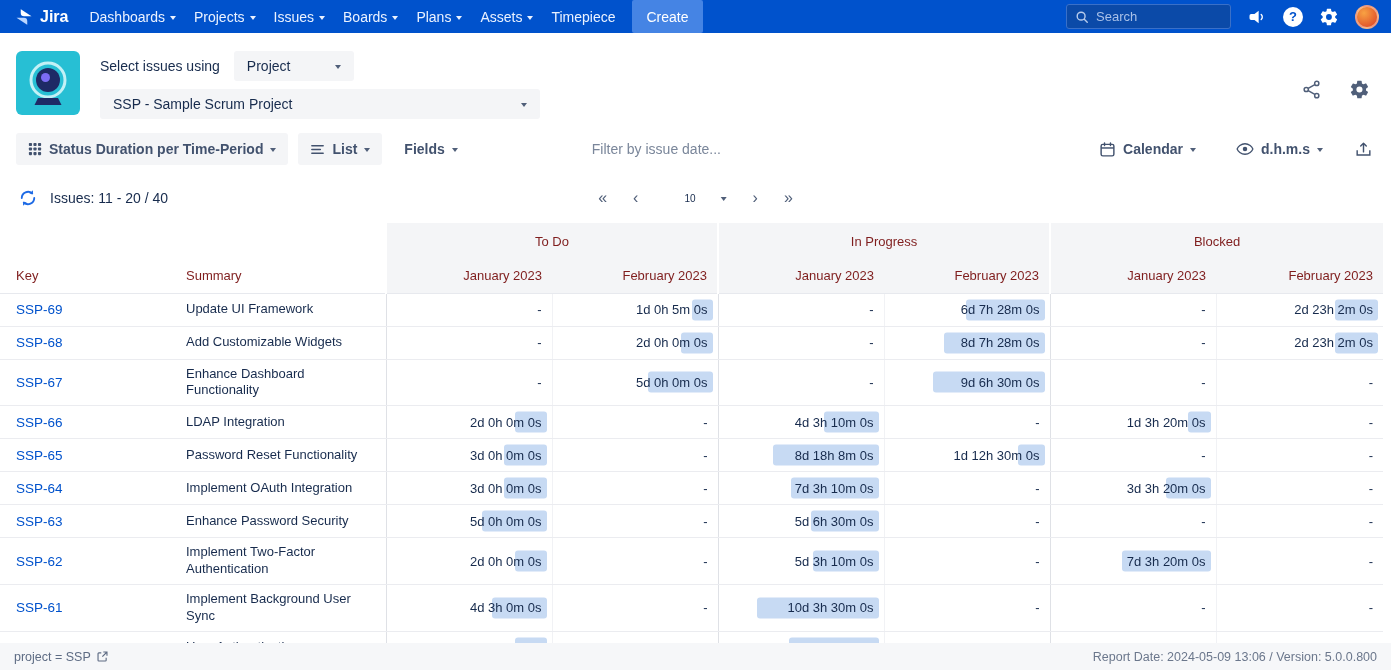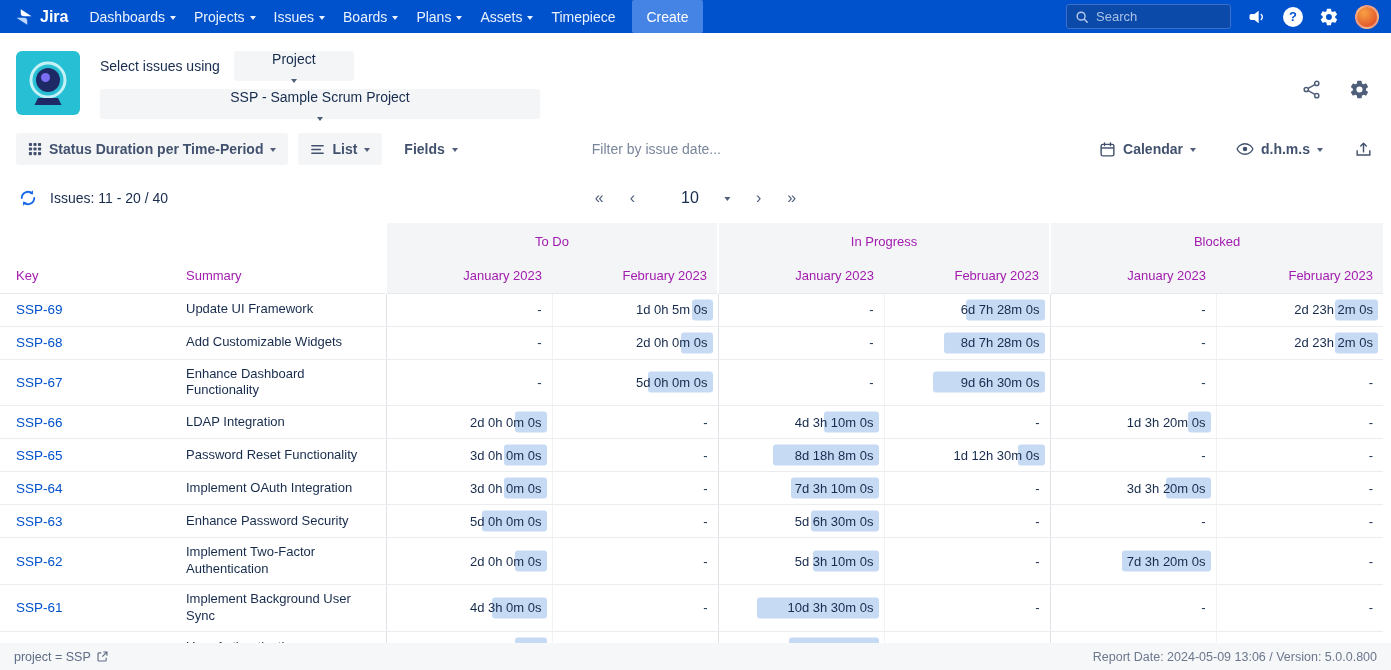--- a/index.html
+++ b/index.html
@@ -20,21 +20,21 @@
   .search-box input::placeholder { color:#A9C1E8; }
   .nav-icon { width:22px; height:22px; display:flex; align-items:center; justify-content:center; cursor:pointer; }
   .help-badge { width:20px; height:20px; border-radius:50%; background:#fff; color:#0052CC; font-weight:700; font-size:13px; display:flex; align-items:center; justify-content:center; cursor:pointer; }
   .avatar { width:24px; height:24px; border-radius:50%; background:radial-gradient(circle at 35% 30%, #F8A243, #E2562B 75%); border:2px solid rgba(255,255,255,.4); cursor:pointer; }
 
   
   .app-header { display:flex; align-items:flex-start; padding:18px 16px 8px; gap:20px; }
   .app-icon { width:64px; height:64px; border-radius:6px; flex:0 0 auto; }
   .sel-rows .row1 { display:flex; align-items:center; gap:14px; }
   .sel-label { font-size:14px; color:#172B4D; }
-  .sel-btn { display:inline-flex; align-items:center; justify-content:space-between; gap:10px; background:#F4F5F7; border:none; border-radius:3px; height:30px; padding:0 13px; font-size:14px; color:#172B4D;flex-direction:column; }
+  .sel-btn { display:inline-flex; align-items:center; justify-content:space-between; gap:10px; background:#F4F5F7; border:none; border-radius:3px; height:30px; padding:0 13px; font-size:14px; color:#172B4D; }
   .sel-btn .chev { color:#505F79; }
   .sel-btn.narrow { width:120px; }
   .sel-btn.wide { width:440px; margin-top:8px; text-align:left; }
   .hdr-icons { margin-left:auto; display:flex; align-items:center; gap:24px; margin-top:26px; padding-right:4px; }
   .icon-plain { background:none; border:none; width:24px; height:24px; display:flex; align-items:center; justify-content:center; }
 
   
   .toolbar { display:flex; align-items:center; gap:10px; padding:0 16px; height:36px; margin-top:4px; }
   .tb-btn { display:flex; align-items:center; gap:7px; height:32px; padding:0 12px; border:none; border-radius:3px; font-size:14px; font-weight:700; color:#42526E; background:transparent; white-space:nowrap; }
   .tb-btn .chev { color:#505F79; }
@@ -43,26 +43,26 @@
   .filter-input { border:none; outline:none; font-size:14px; color:#172B4D; width:210px; margin-left:112px; background:transparent; }
   .filter-input::placeholder { color:#7A869A; }
   .tb-right { margin-left:auto; display:flex; align-items:center; gap:16px; }
 
   
   .pag-row { display:flex; align-items:center; gap:10px; padding:0 16px; height:34px; margin-top:14px; position:relative; }
   .refresh-btn { background:none; border:none; width:24px; height:24px; display:flex; align-items:center; justify-content:center; }
   .issues-label { font-size:14px; color:#172B4D; }
   .pager { position:absolute; left:50%; transform:translateX(-50%); display:flex; align-items:center; gap:26px; font-size:16px; color:#505F79; }
   .pager .pg { cursor:pointer; background:none; border:none; color:#505F79; font-size:16px; }
-  .page-size { display:flex; align-items:center; gap:25px; font-size:16px; color:#172B4D; background:none; border:none;margin-left:20px; }
+  .page-size { display:flex; align-items:center; gap:25px; font-size:10px; color:#172B4D; background:none; border:none;margin-left:20px; }
   .page-size .chev { color:#505F79; }
 
   
   .report-table { width:1383px; border-collapse:collapse; table-layout:fixed; font-size:13px; margin-top:8px; }
-  .report-table th { font-weight:400; color:#a21caf; font-size:13px; }
+  .report-table th { font-weight:400; color:#7f1d1d; font-size:13px; }
   .group-row .group { background:#F4F5F7; text-align:center; height:36px; border-left:2px solid #fff; }
   .cols-row th { height:34px; }
   .cols-row .txt-h { text-align:left; padding-left:16px; background:#fff; border-bottom:1px solid #E7E9EE; cursor:pointer; }
   .cols-row .period { background:#F4F5F7; text-align:right; padding-right:10px; border-bottom:1px solid #E7E9EE; }
   .cols-row .period.gstart { border-left:2px solid #fff; }
   tbody td { border-bottom:1px solid #EBECF0; height:33px; color:#172B4D; }
   .key-cell { padding-left:16px; }
   .key-cell a { color:#0052CC; text-decoration:none; font-size:13.5px; }
   .sum-cell { padding:6px 6px 6px 16px; line-height:1.3; }
   .dur-cell { text-align:right; position:relative; padding-right:10px; }

